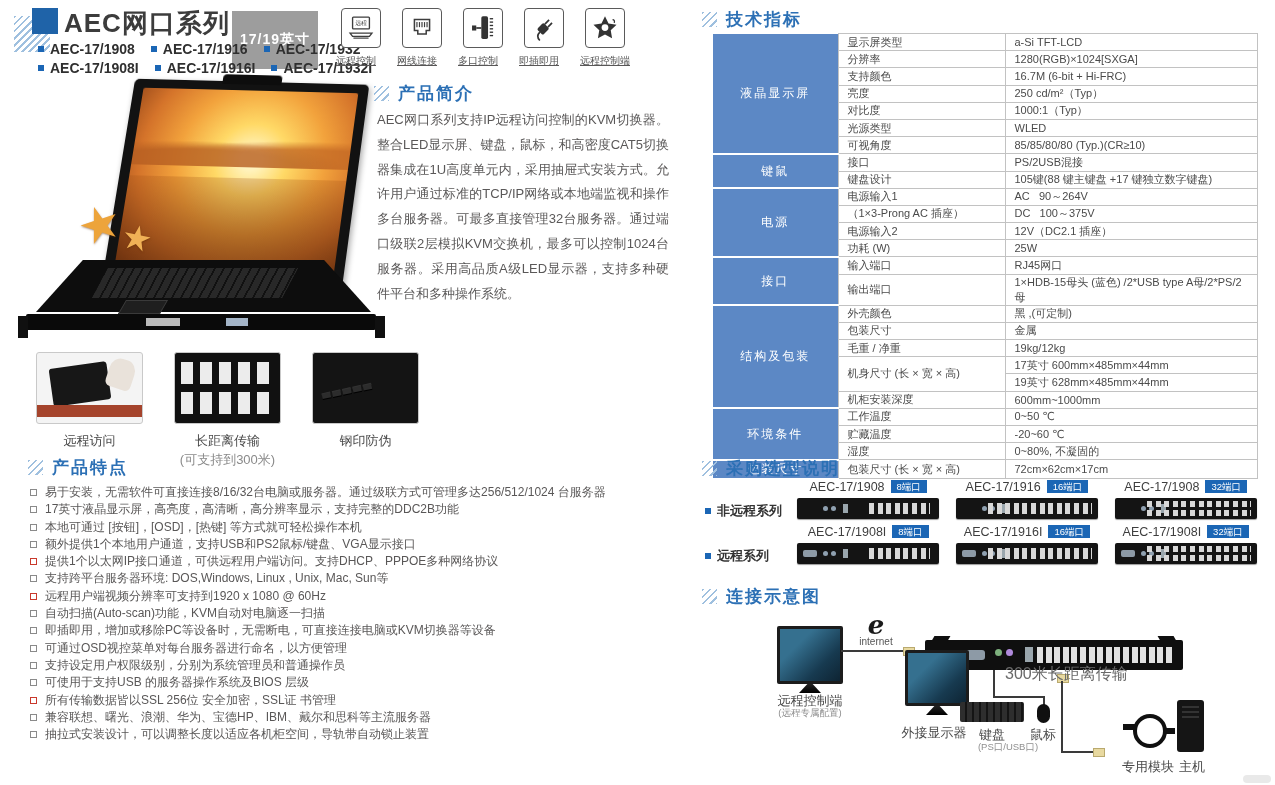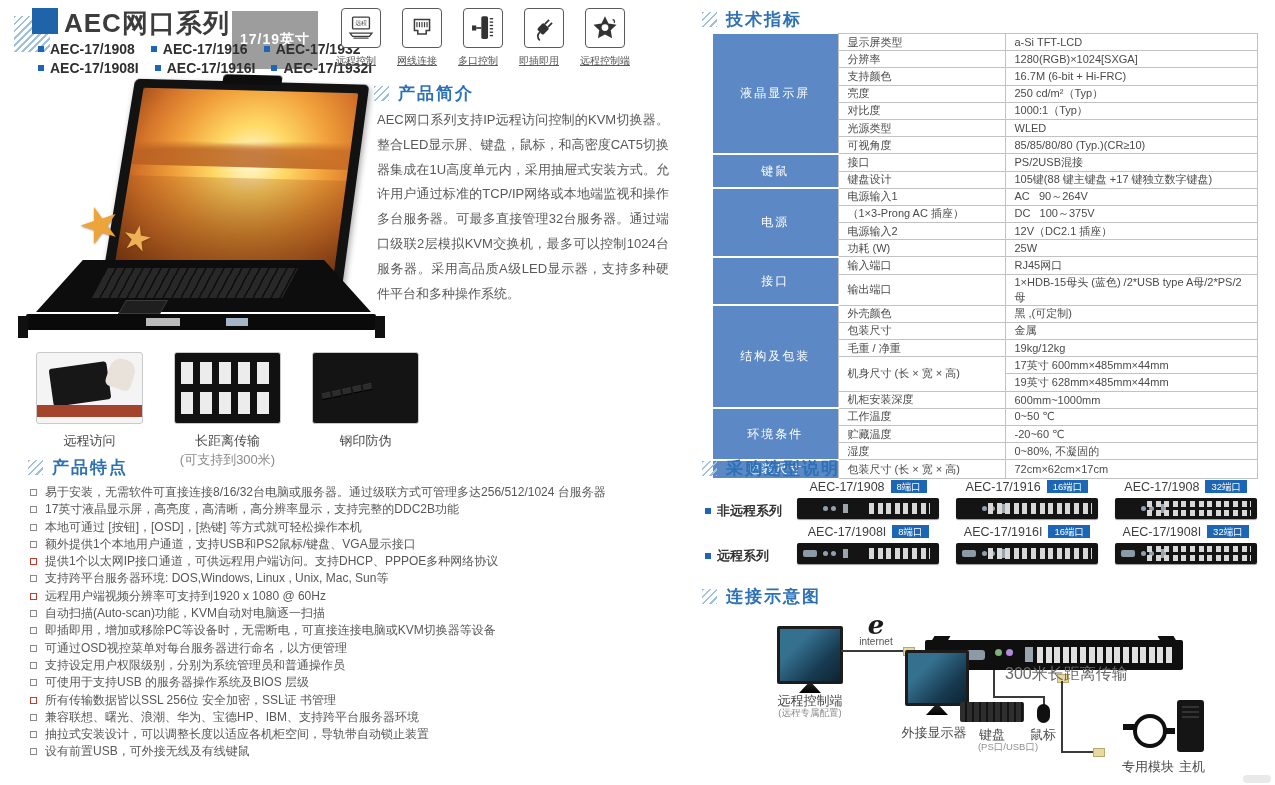--- a/index.html
+++ b/index.html
@@ -367,33 +367,29 @@
           <span>可使用于支持USB 的服务器操作系统及BIOS 层级</span>
         </li>
 
         <li>
           <span class="blt red"></span>
           <span>所有传输数据皆以SSL 256位 安全加密，SSL证 书管理</span>
         </li>
 
         <li>
           <span class="blt"></span>
-          <span>兼容联想、曙光、浪潮、华为、宝德HP、IBM、支持跨平台服务器环境</span>
+          <span>兼容联想、曙光、浪潮、华为、宝德HP、IBM、戴尔和思科等主流服务器</span>
         </li>
 
         <li>
           <span class="blt"></span>
           <span>抽拉式安装设计，可以调整长度以适应各机柜空间，导轨带自动锁止装置</span>
         </li>
 
 
-        <li>
-          <span class="blt"></span>
-          <span>设有前置USB，可外接无线及有线键鼠</span>
-        </li>
       </ul>
   </div>
 
   <div class="sec-h" style="left:702px;top:8px;">
     <span class="chip hatch"></span>
     <span class="t">技术指标</span>
   </div>
   <table class="spec-table">
     <colgroup>
         <col class="col-g">

